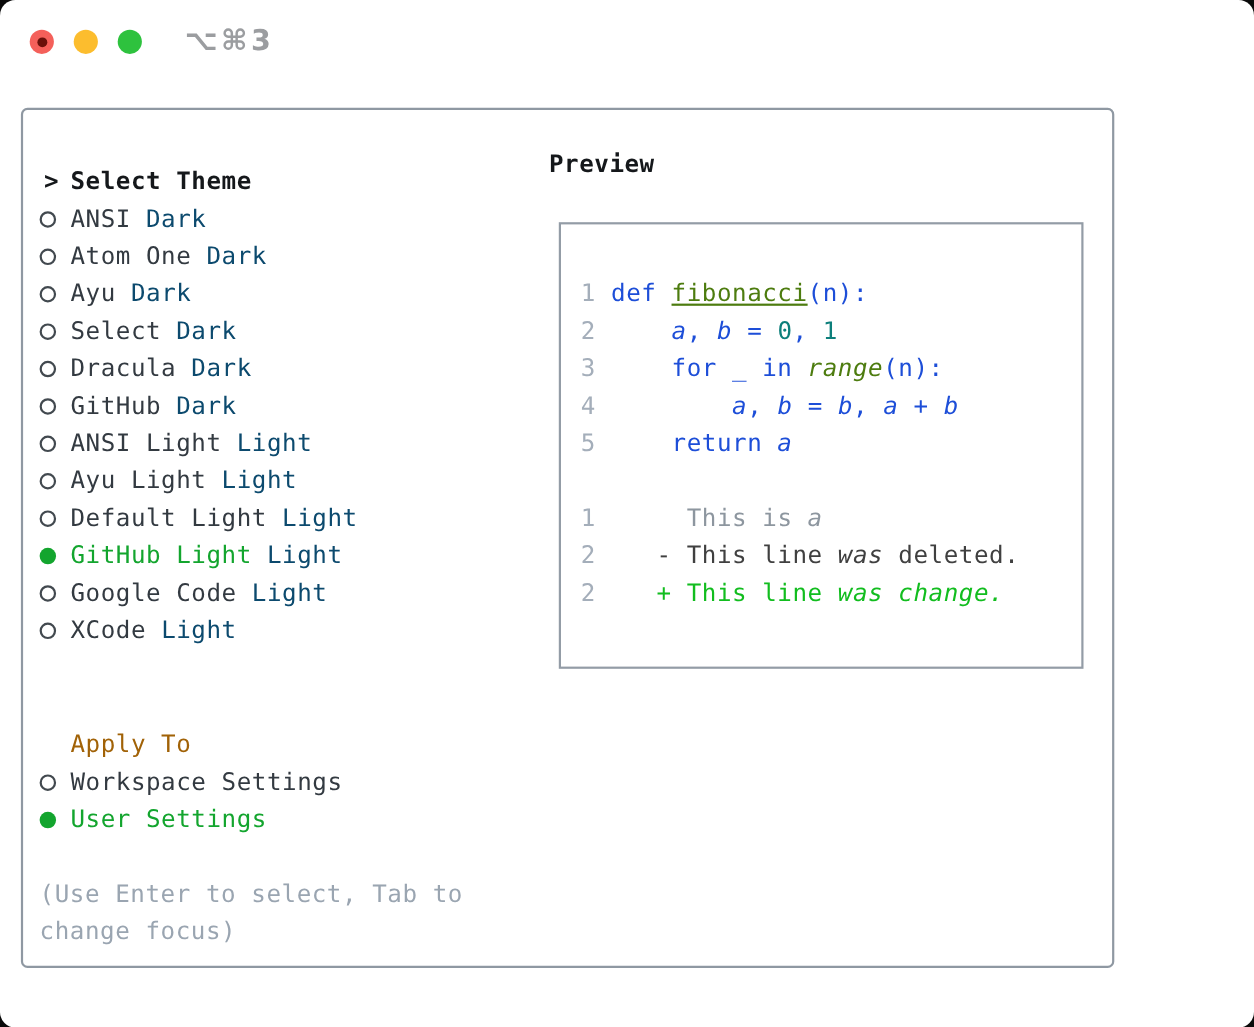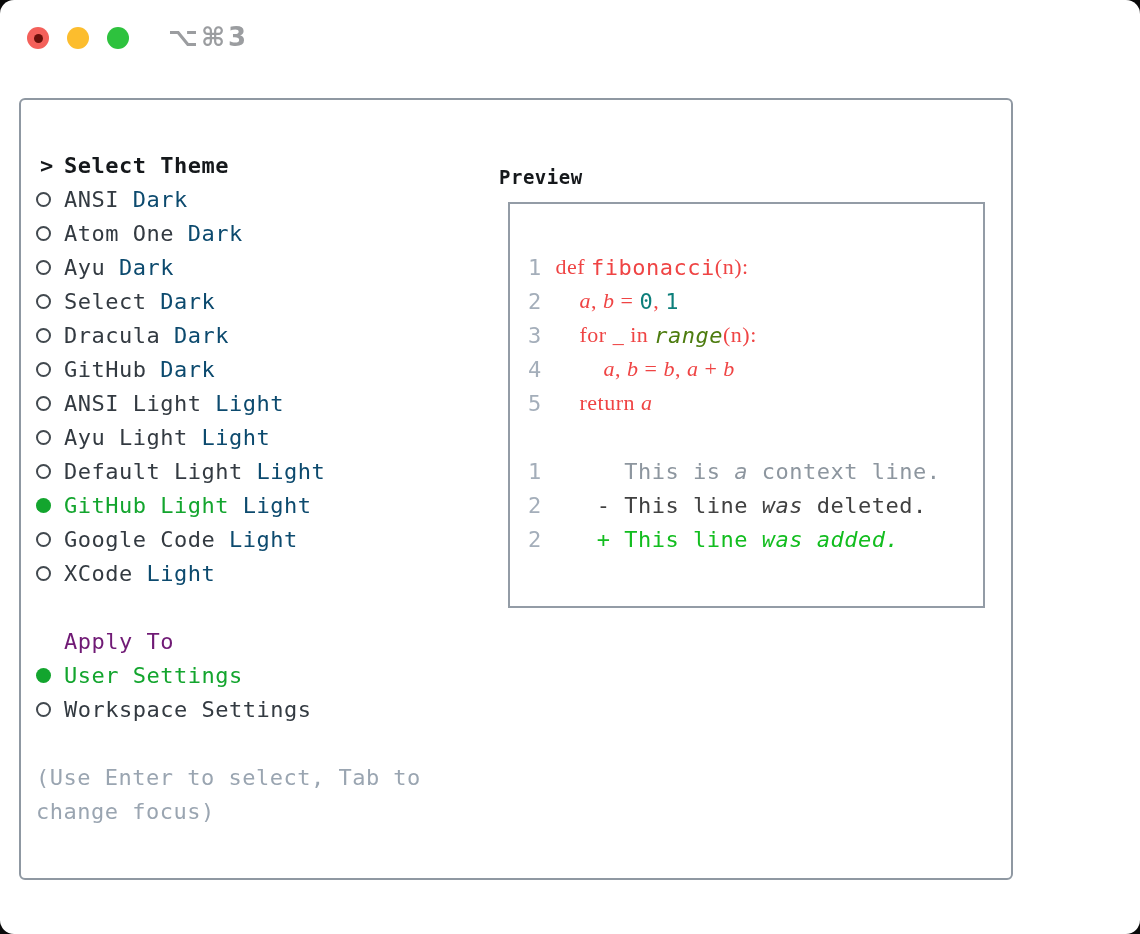--- a/index.html
+++ b/index.html
@@ -32,35 +32,35 @@
        font-size:22px;letter-spacing:0.5px;color:#333a41;}
   .header-row{font-weight:bold;color:#15181b;padding-left:4px;}
   .prompt{display:inline-block;width:24px;}
   .bullet{width:15px;height:15px;border:2px solid #42494f;border-radius:50%;
           box-sizing:border-box;margin-right:13px;flex:none;}
   .bullet.filled{border:none;background:#13a52e;}
   .opt-name{color:#333a41;}
   .option.selected .opt-name{color:#13a52e;}
   .opt-tag{color:#0c4a6e;}
   .spacer{height:34px;}
-  .apply-header{padding-left:28px;color:#701a75;}
+  .apply-header{padding-left:28px;color:#a16207;margin-top:36px;}
   .hint{color:#9aa5b1;}
 
   
-  .preview-title{position:absolute;left:478px;top:60px;height:34px;
-    display:flex;align-items:center;font-weight:bold;font-size:19px;
+  .preview-title{position:absolute;left:478px;top:32px;height:34px;
+    display:flex;align-items:center;font-weight:bold;font-size:22px;
     letter-spacing:0.5px;color:#15181b;}
   .preview-box{position:absolute;left:487px;top:102px;width:477px;height:406px;
     border:2px solid #939ca6;box-sizing:border-box;background:#fff;}
   .code{position:absolute;left:18px;top:46px;}
   .cline{height:34px;display:flex;align-items:center;white-space:pre;
          font-size:22px;letter-spacing:0.5px;}
   .c-num{color:#a4aeba;}
-  .c-fg{color:#ef4444;font-family:Liberation Serif, serif;}
-  .c-func{color:#ef4444;}
+  .c-fg{color:#1d4ed8;}
+  .c-func{color:#4d7c0f;text-decoration:underline;}
   .c-teal{color:#0d7f7b;}
   .c-blue{color:#4d7c0f;}
   .c-ctx{color:#8d969f;}
   .c-del{color:#404040;}
   .c-add{color:#12bd1f;}
   .it{font-style:italic;}
 </style>
 </head>
 <body>
 
@@ -94,40 +94,40 @@
           <div class="row option"><span class="bullet"></span><span class="opt-name">Default Light</span><span class="opt-tag"> Light</span></div>
           <div class="row option selected"><span class="bullet filled"></span><span class="opt-name">GitHub Light</span><span class="opt-tag"> Light</span></div>
           <div class="row option"><span class="bullet"></span><span class="opt-name">Google Code</span><span class="opt-tag"> Light</span></div>
           <div class="row option"><span class="bullet"></span><span class="opt-name">XCode</span><span class="opt-tag"> Light</span></div>
         </div>
 
       <div class="spacer"></div>
 
       <div class="row apply-header">Apply To</div>
       <div id="apply-list">
+          <div class="row option"><span class="bullet"></span><span class="opt-name">Workspace Settings</span></div>
           <div class="row option selected"><span class="bullet filled"></span><span class="opt-name">User Settings</span></div>
-          <div class="row option"><span class="bullet"></span><span class="opt-name">Workspace Settings</span></div>
         </div>
 
       <div class="spacer"></div>
 
       <div class="row hint">(Use Enter to select, Tab to</div>
       <div class="row hint">change focus)</div>
     </div>
 
     <div class="preview-title">Preview</div>
 
     <div class="preview-box">
       <div class="code" id="code">
           <div class="cline"><span class="c-num">1 </span><span class="c-fg">def </span><span class="c-func">fibonacci</span><span class="c-fg">(n):</span></div>
           <div class="cline"><span class="c-num">2 </span><span class="c-fg">    </span><span class="c-fg it">a</span><span class="c-fg">, </span><span class="c-fg it">b</span><span class="c-fg"> = </span><span class="c-teal">0</span><span class="c-fg">, </span><span class="c-teal">1</span></div>
           <div class="cline"><span class="c-num">3 </span><span class="c-fg">    for _ in </span><span class="c-blue it">range</span><span class="c-fg">(n):</span></div>
           <div class="cline"><span class="c-num">4 </span><span class="c-fg">        </span><span class="c-fg it">a</span><span class="c-fg">, </span><span class="c-fg it">b</span><span class="c-fg"> = </span><span class="c-fg it">b</span><span class="c-fg">, </span><span class="c-fg it">a</span><span class="c-fg"> + </span><span class="c-fg it">b</span></div>
           <div class="cline"><span class="c-num">5 </span><span class="c-fg">    return </span><span class="c-fg it">a</span></div>
           <div class="cline"></div>
-          <div class="cline"><span class="c-num">1 </span><span class="c-ctx">     </span><span class="c-ctx">This is </span><span class="c-ctx it">a</span><span class="c-ctx"> context line.</span></div>
+          <div class="cline"><span class="c-num">1 </span><span class="c-ctx">     </span><span class="c-ctx">This is </span><span class="c-ctx it">a</span></div>
           <div class="cline"><span class="c-num">2 </span><span class="c-del">   - This line </span><span class="c-del it">was</span><span class="c-del"> deleted.</span></div>
-          <div class="cline"><span class="c-num">2 </span><span class="c-add">   + This line </span><span class="c-add it">was</span><span class="c-add"> </span><span class="c-add it">added.</span></div>
+          <div class="cline"><span class="c-num">2 </span><span class="c-add">   + This line </span><span class="c-add it">was</span><span class="c-add"> </span><span class="c-add it">change.</span></div>
         </div>
     </div>
 
   </div>
 </div>
 
 </body></html>

